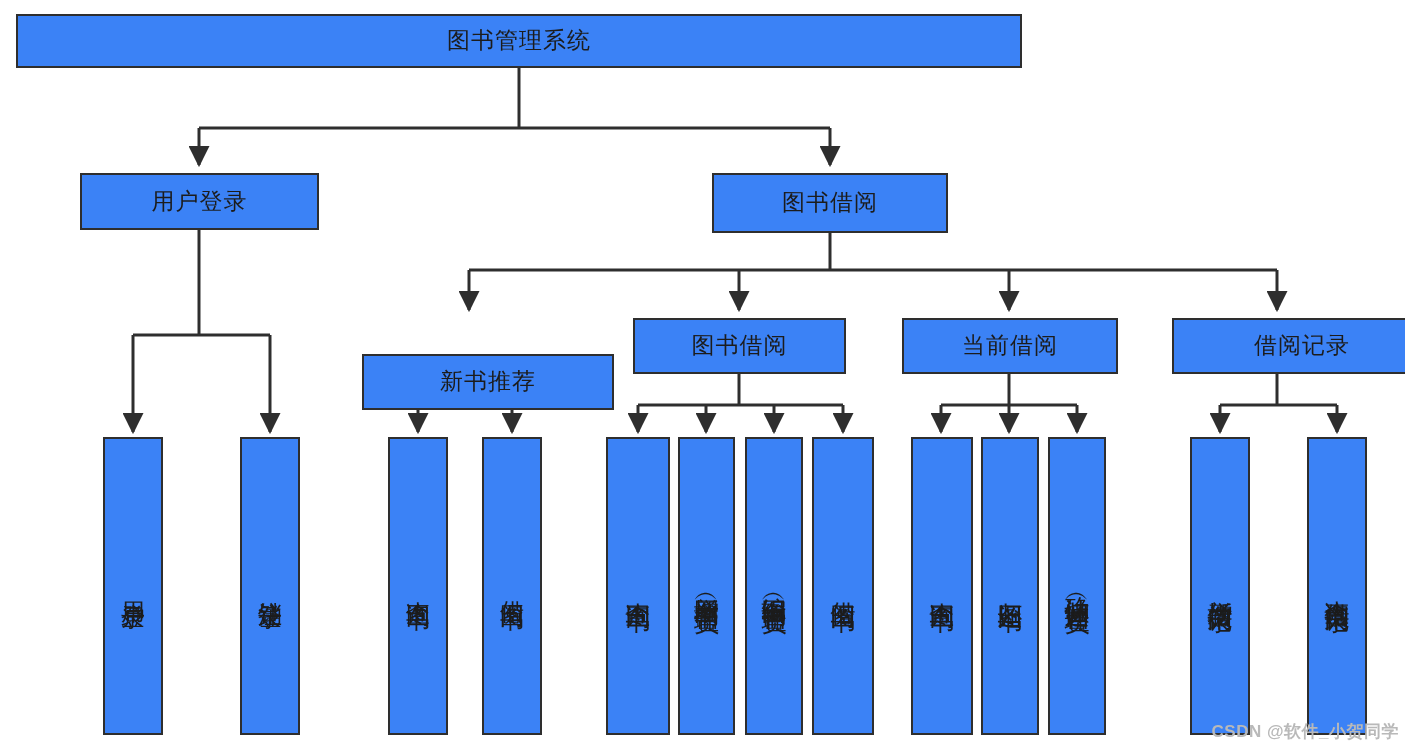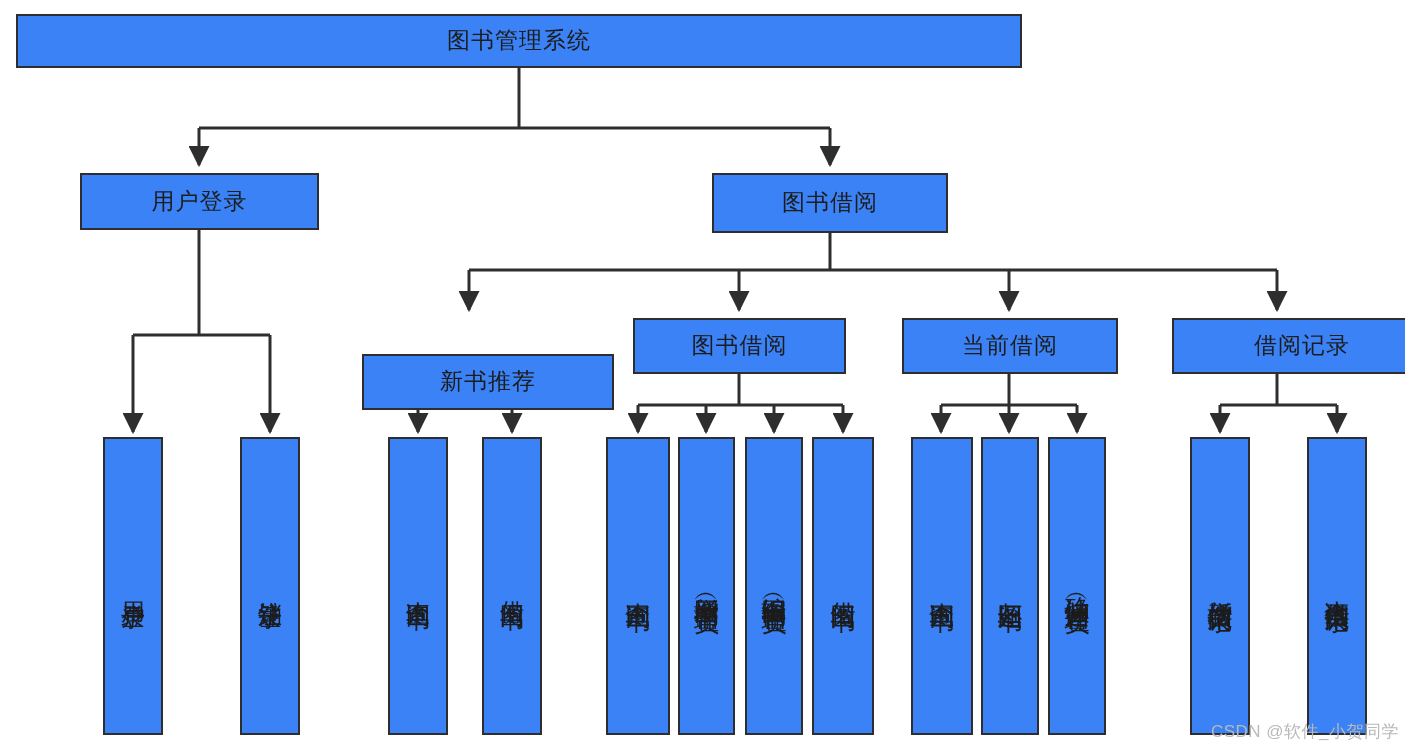--- a/index.html
+++ b/index.html
@@ -55,20 +55,21 @@
   .vert.l2 .vlabel { font-size: 24px; }
   .watermark {
     position: absolute;
     right: 6px;
     bottom: 4px;
     font-size: 17px;
     color: #b9b9b9;
     letter-spacing: 0.5px;
     z-index: 3;
     white-space: nowrap;
+    font-weight: bold;
   }
 </style>
 </head>
 <body>
 
 <div id="canvas">
 
   <svg id="wires" viewBox="0 0 1405 747" xmlns="http://www.w3.org/2000/svg">
     <defs>
       <marker id="arrow" viewBox="0 0 10 10" refX="9" refY="5" markerWidth="7" markerHeight="7" orient="auto-start-reverse">

